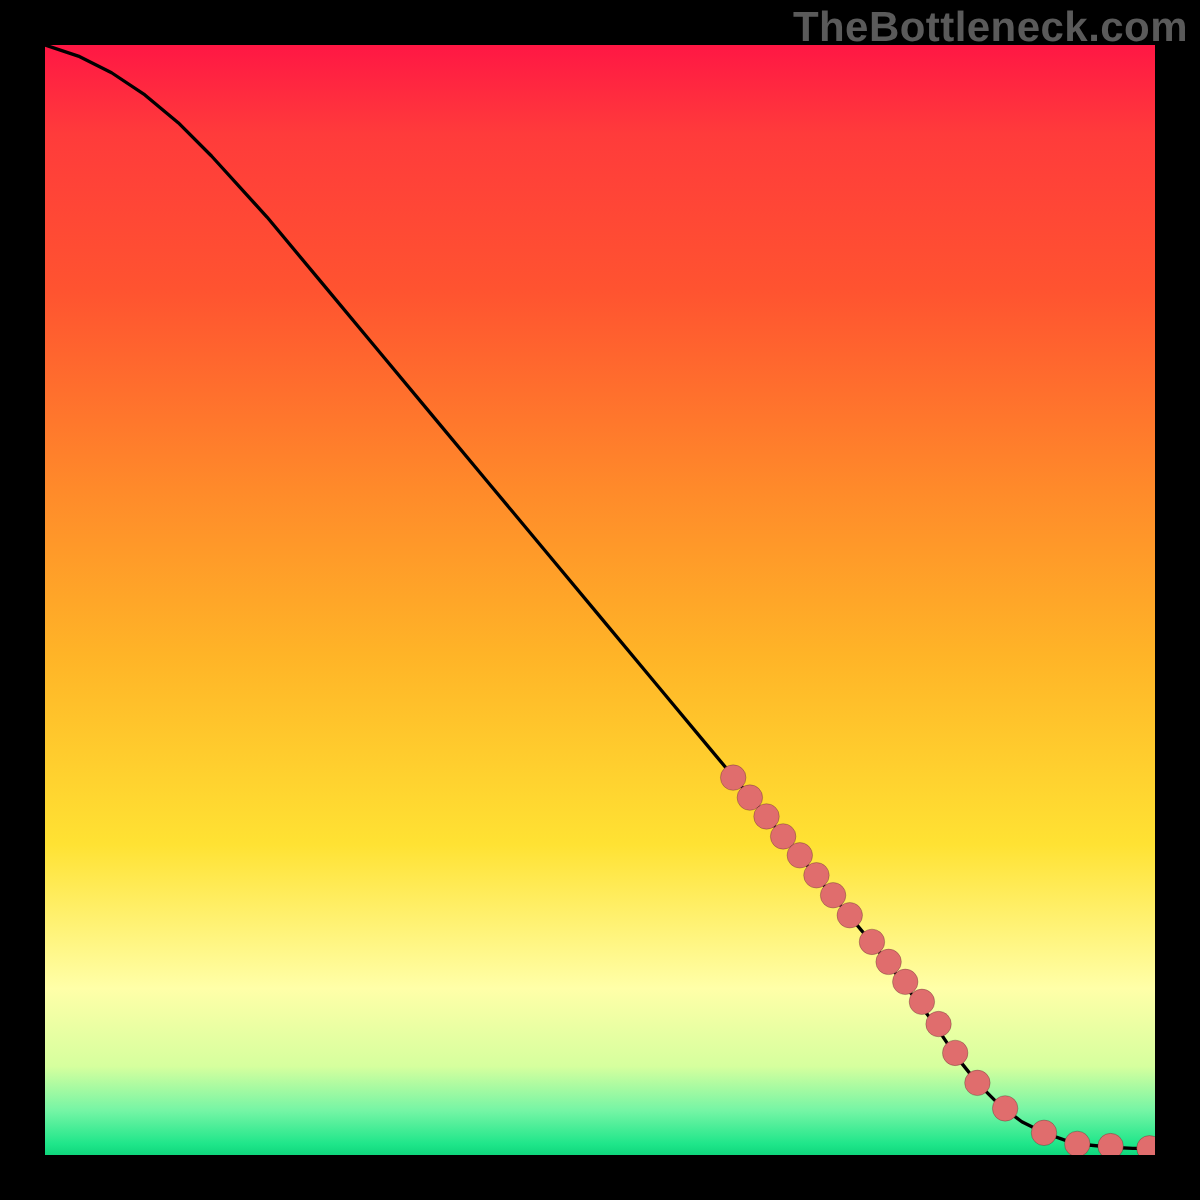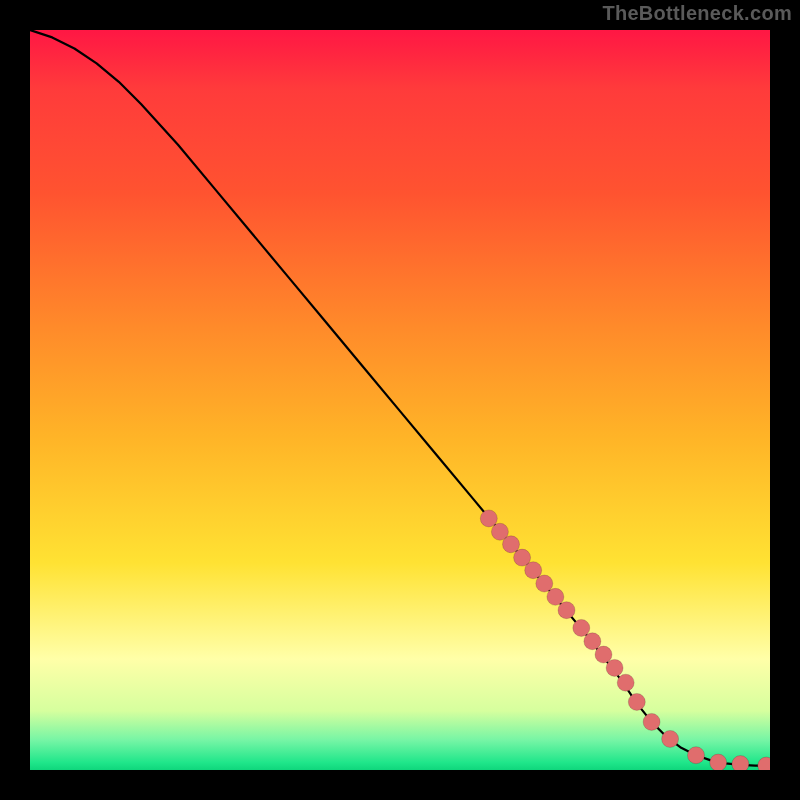--- a/index.html
+++ b/index.html
@@ -15,21 +15,21 @@
     position: relative;
     width: 800px;
     height: 800px;
     background: #000;
   }
   .watermark {
     position: absolute;
     top: 2px;
     right: 8px;
     color: #5a5a5a;
-    font-size: 20px;
+    font-size: 28px;
     font-weight: 600;
     letter-spacing: 0.3px;
     z-index: 50;
   }
   .plot-area {
     position: absolute;
     left: 30px;
     top: 30px;
     width: 740px;
     height: 740px;

